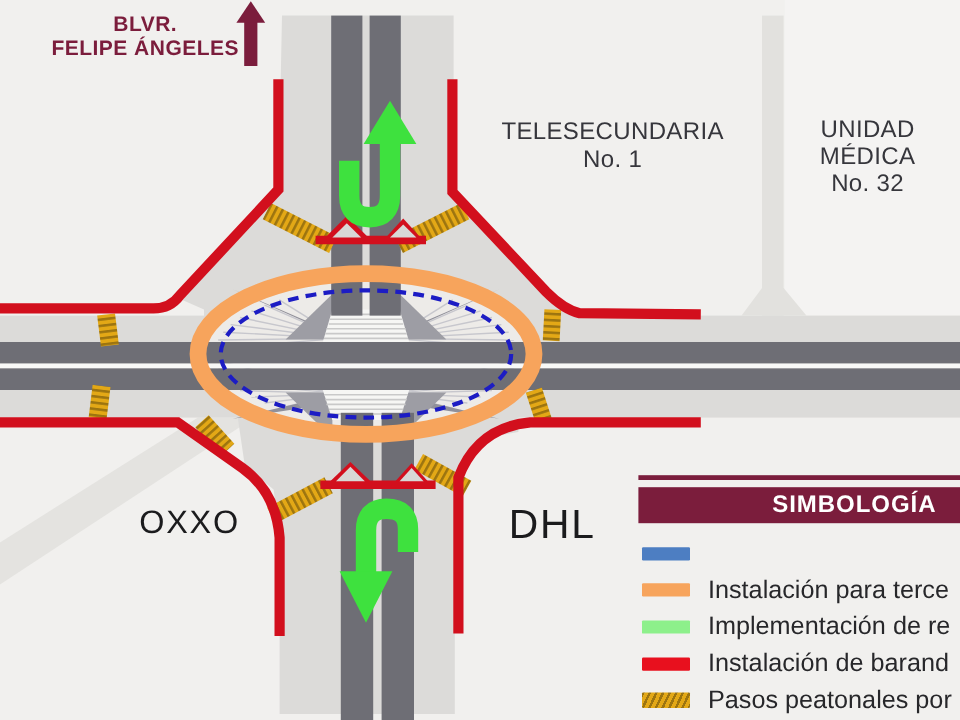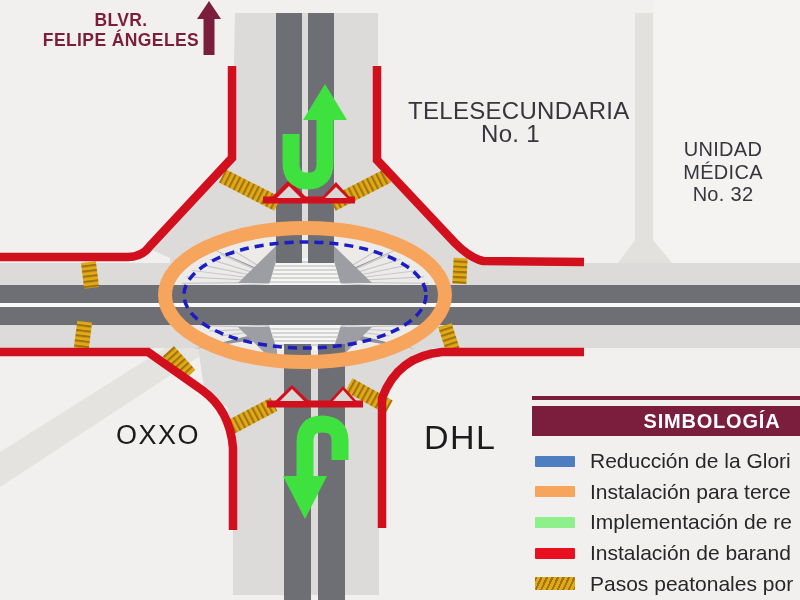--- a/index.html
+++ b/index.html
@@ -5,22 +5,22 @@
   html,body{margin:0;padding:0;}
   body{
     position:relative;width:800px;height:600px;overflow:hidden;
     background:var(--bg);
     font-family:"Liberation Sans", sans-serif;
   }
   svg{position:absolute;left:0;top:0;}
   .label{position:absolute;color:var(--text);}
   .label-center{text-align:center;}
   #blvr{left:28px;top:10px;width:186px;font-weight:bold;font-size:17.5px;line-height:20px;color:var(--maroon);letter-spacing:.4px;}
-  #tele{left:408px;top:99px;width:205px;font-size:24px;line-height:23px;font-weight:500;letter-spacing:.3px;}
-  #unidad{left:650px;top:97px;width:146px;font-size:20px;line-height:22.5px;font-weight:500;letter-spacing:.3px;margin-top:41px;}
+  #tele{left:408px;top:99px;width:205px;font-size:20px;line-height:23px;font-weight:500;letter-spacing:.3px;}
+  #unidad{left:650px;top:97px;width:146px;font-size:20px;line-height:22.5px;font-weight:500;letter-spacing:.3px;}
   #oxxo{left:116px;top:420px;font-size:27px;letter-spacing:1.5px;color:var(--black);}
   #dhl{left:424px;top:418px;font-size:34px;letter-spacing:1.5px;color:var(--black);}
   
   #legend{position:absolute;left:532px;top:396px;width:360px;}
   #legend .topstrip{height:4px;background:var(--maroon);}
   #legend .header{margin-top:6px;height:30px;background:var(--maroon);color:#fff;
      display:flex;align-items:center;justify-content:center;
      font-weight:bold;font-size:20px;letter-spacing:.8px;}
   #legend .items{margin-top:10px;}
   #legend .item{display:flex;align-items:center;height:30.6px;padding-left:3px;}
@@ -205,21 +205,20 @@
 
 <div class="label" id="oxxo">OXXO</div>
 <div class="label" id="dhl">DHL</div>
 
 <div id="legend">
   <div class="topstrip"></div>
   <div class="header">SIMBOLOGÍA</div>
   <div class="items">
     <div class="item">
       <div class="sw sw-0"></div>
-      <span>Reducción de la Glori</span>
     </div>
     <div class="item">
       <div class="sw sw-1"></div>
       <span>Instalación para terce</span>
     </div>
     <div class="item">
       <div class="sw sw-2"></div>
       <span>Implementación de re</span>
     </div>
     <div class="item">

